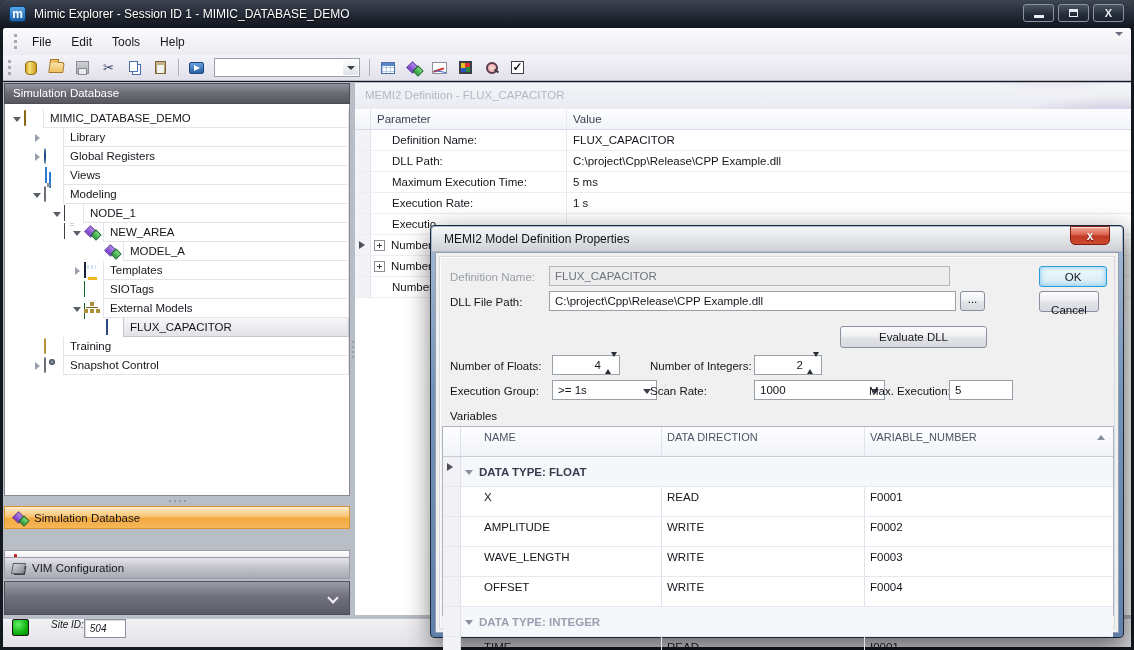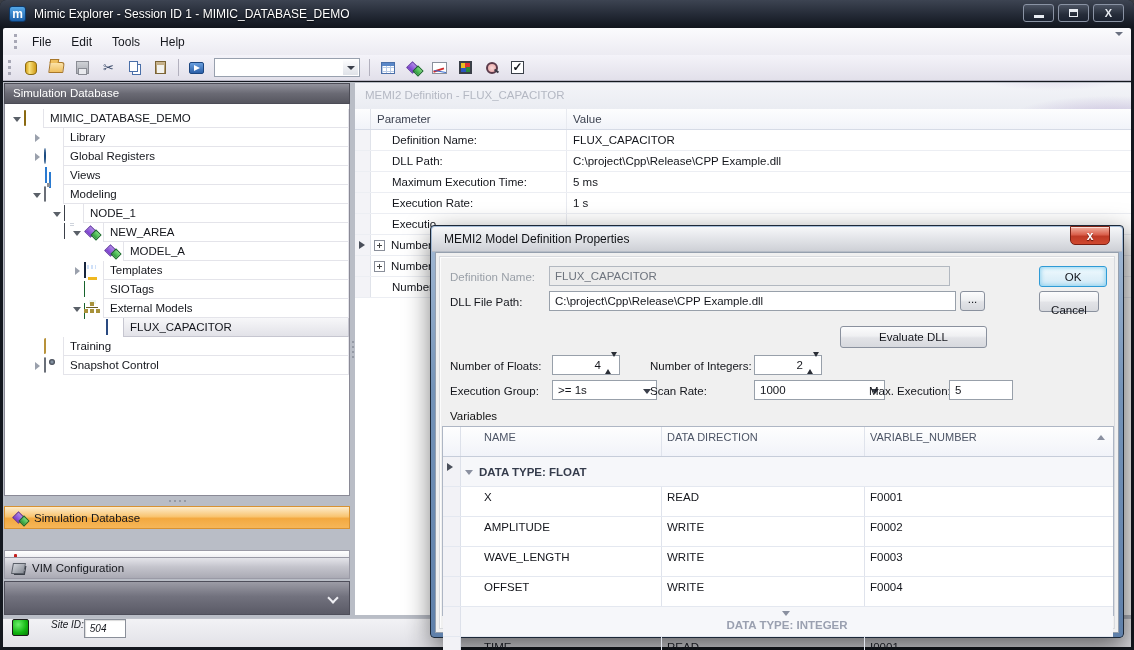--- a/index.html
+++ b/index.html
@@ -241,21 +241,21 @@
   .vind { width:18px; flex:none; border-right:1px solid #dde1ea; background:#f2f2f6; position:relative; }
   .vexp { width:18px; flex:none; position:relative; }
   .vname { width:183px; flex:none; padding:4px 0 0 5px; border-right:1px solid #dfe3ec; }
   .vdata { width:203px; flex:none; padding:4px 0 0 5px; border-right:1px solid #dfe3ec; }
   .vnum  { flex:1; padding:4px 0 0 5px; position:relative; }
   .vgroup { flex:1; display:flex; align-items:center; font-weight:bold; background:#f6f7fa; }
   .vgroup .gexp { width:12px; height:12px; position:relative; margin:0 4px 0 2px; }
   .gexp::before { content:""; position:absolute; left:2px; top:4px; width:0; height:0;
     border-top:5px solid #8a90a0; border-left:4px solid transparent; border-right:4px solid transparent; }
   .g-float { color:#353c4c; }
-  .g-int { color:#9aa0b0;flex-direction:column; }
+  .g-int { color:#9aa0b0; }
   .sort-up { position:absolute; right:8px; top:8px; width:0; height:0;
     border-left:4px solid transparent; border-right:4px solid transparent; border-bottom:5px solid #8a90a0; }
 </style>
 </head>
 <body>
 
 <div id="app">
 
   <div class="titlebar">
     <div class="app-logo">m</div>

